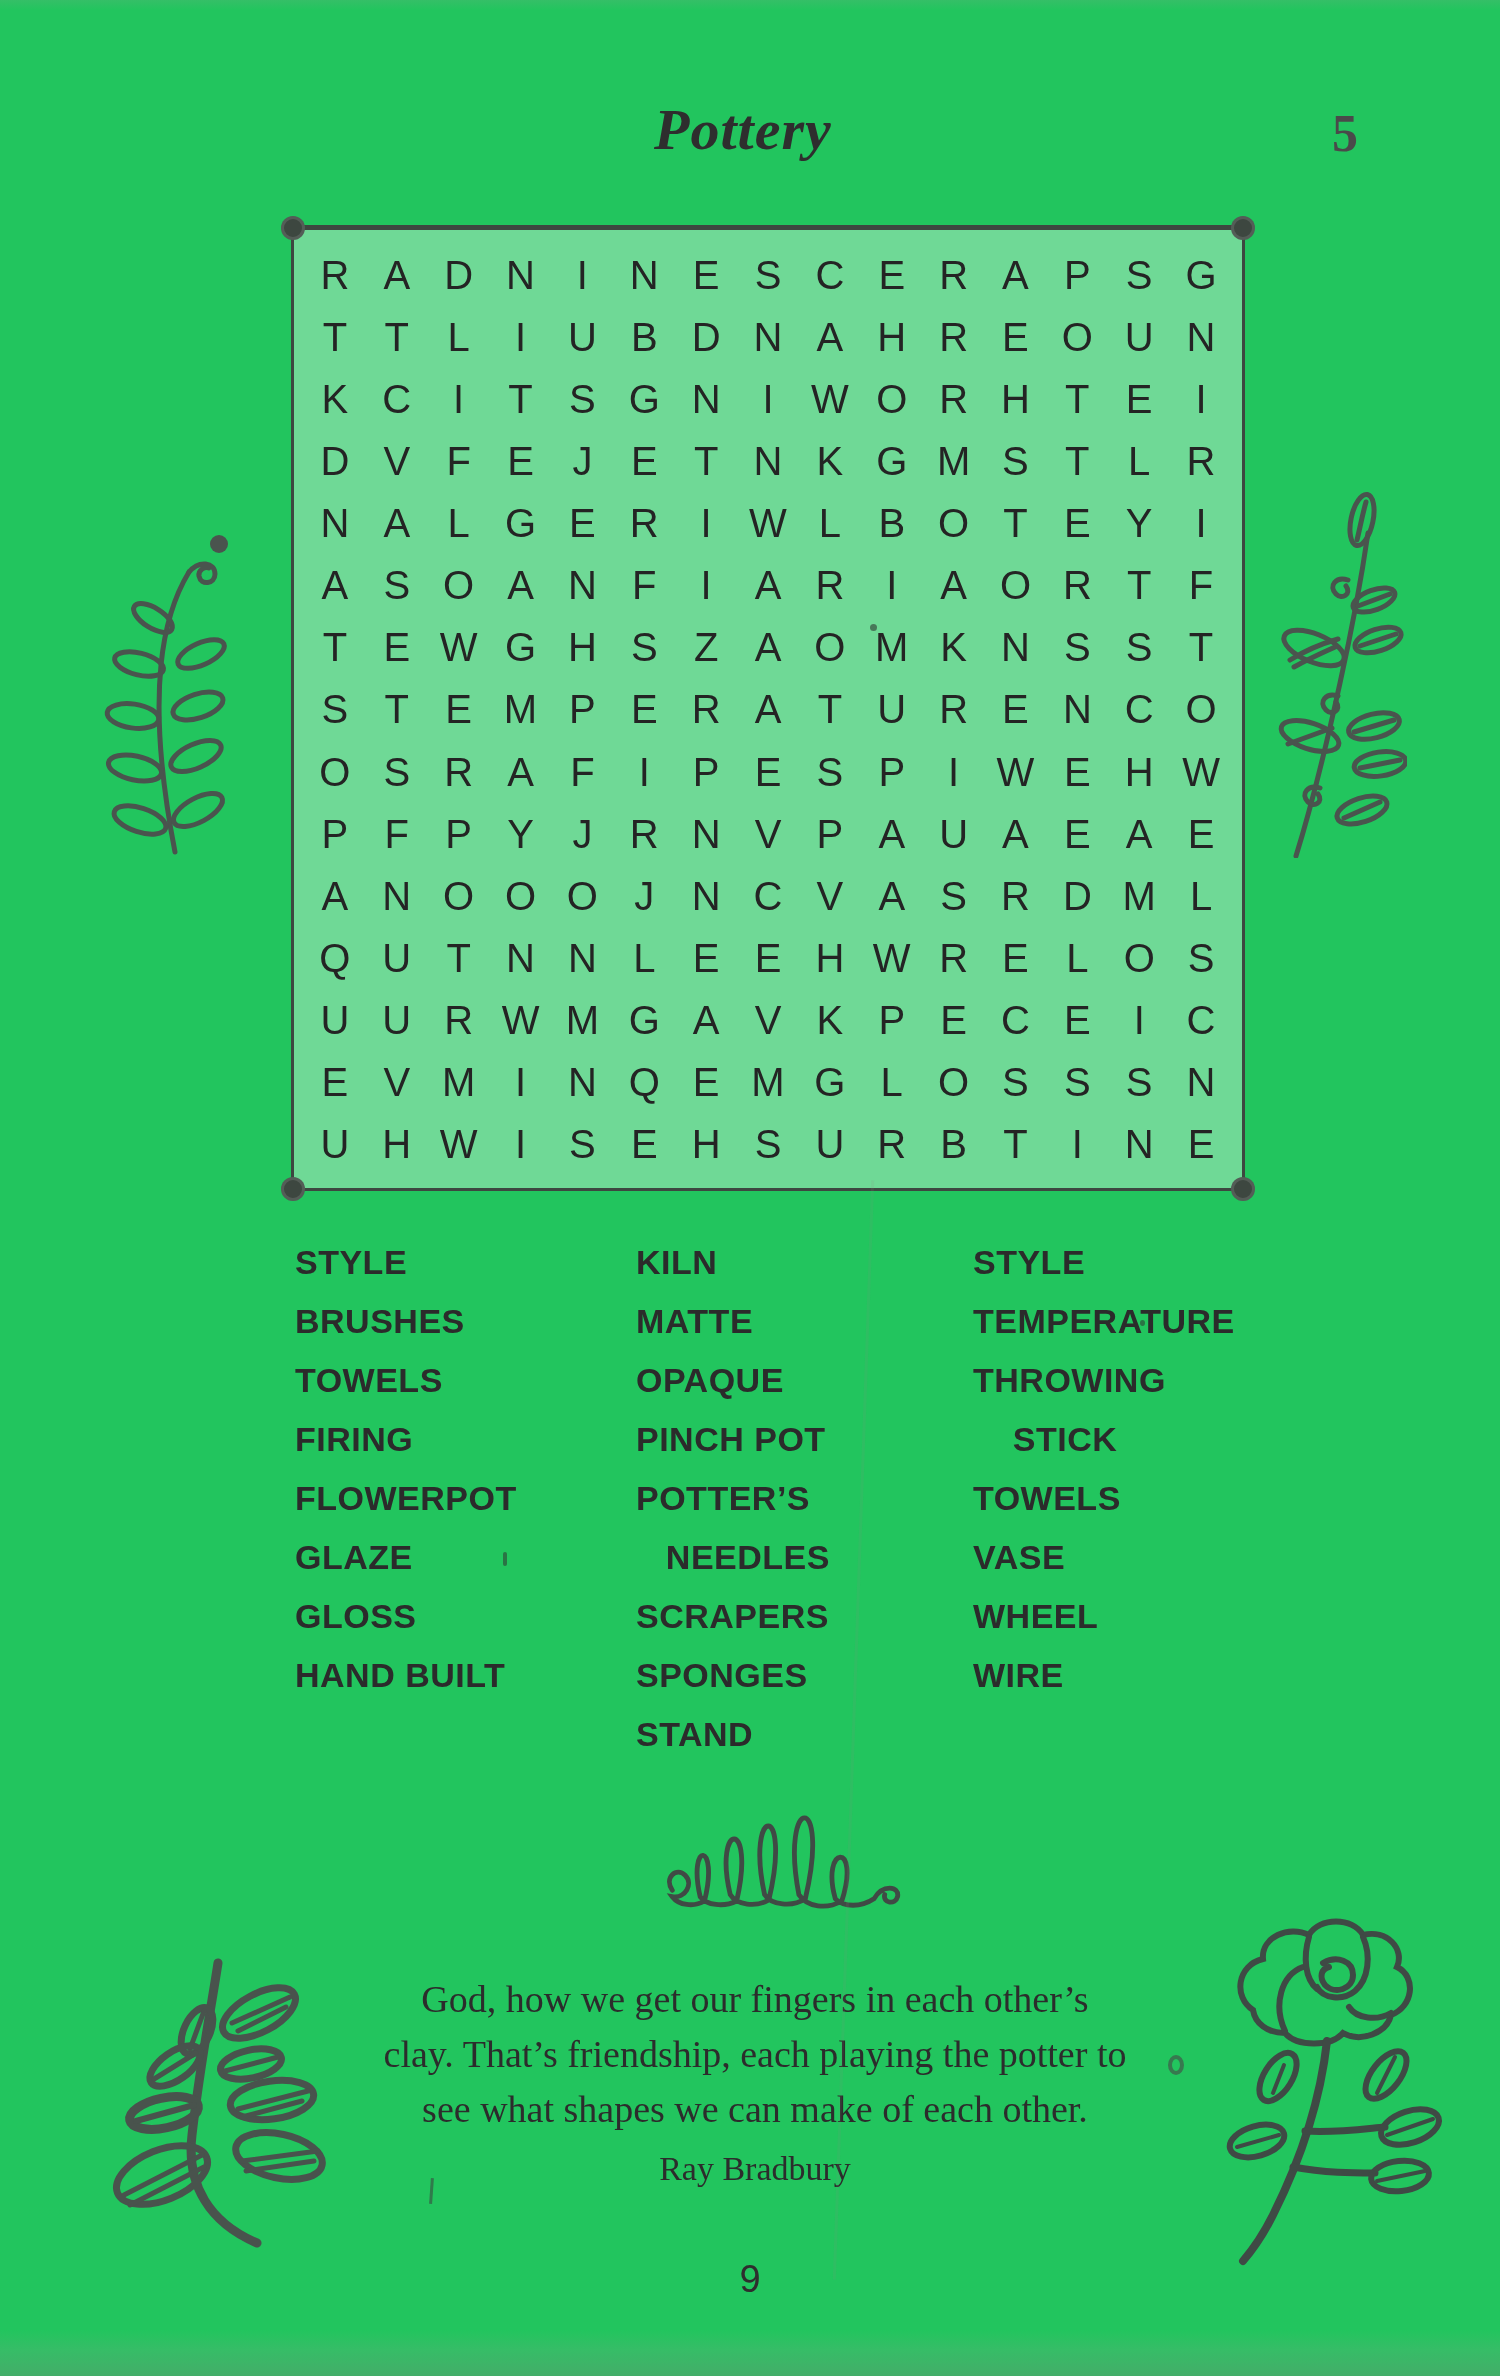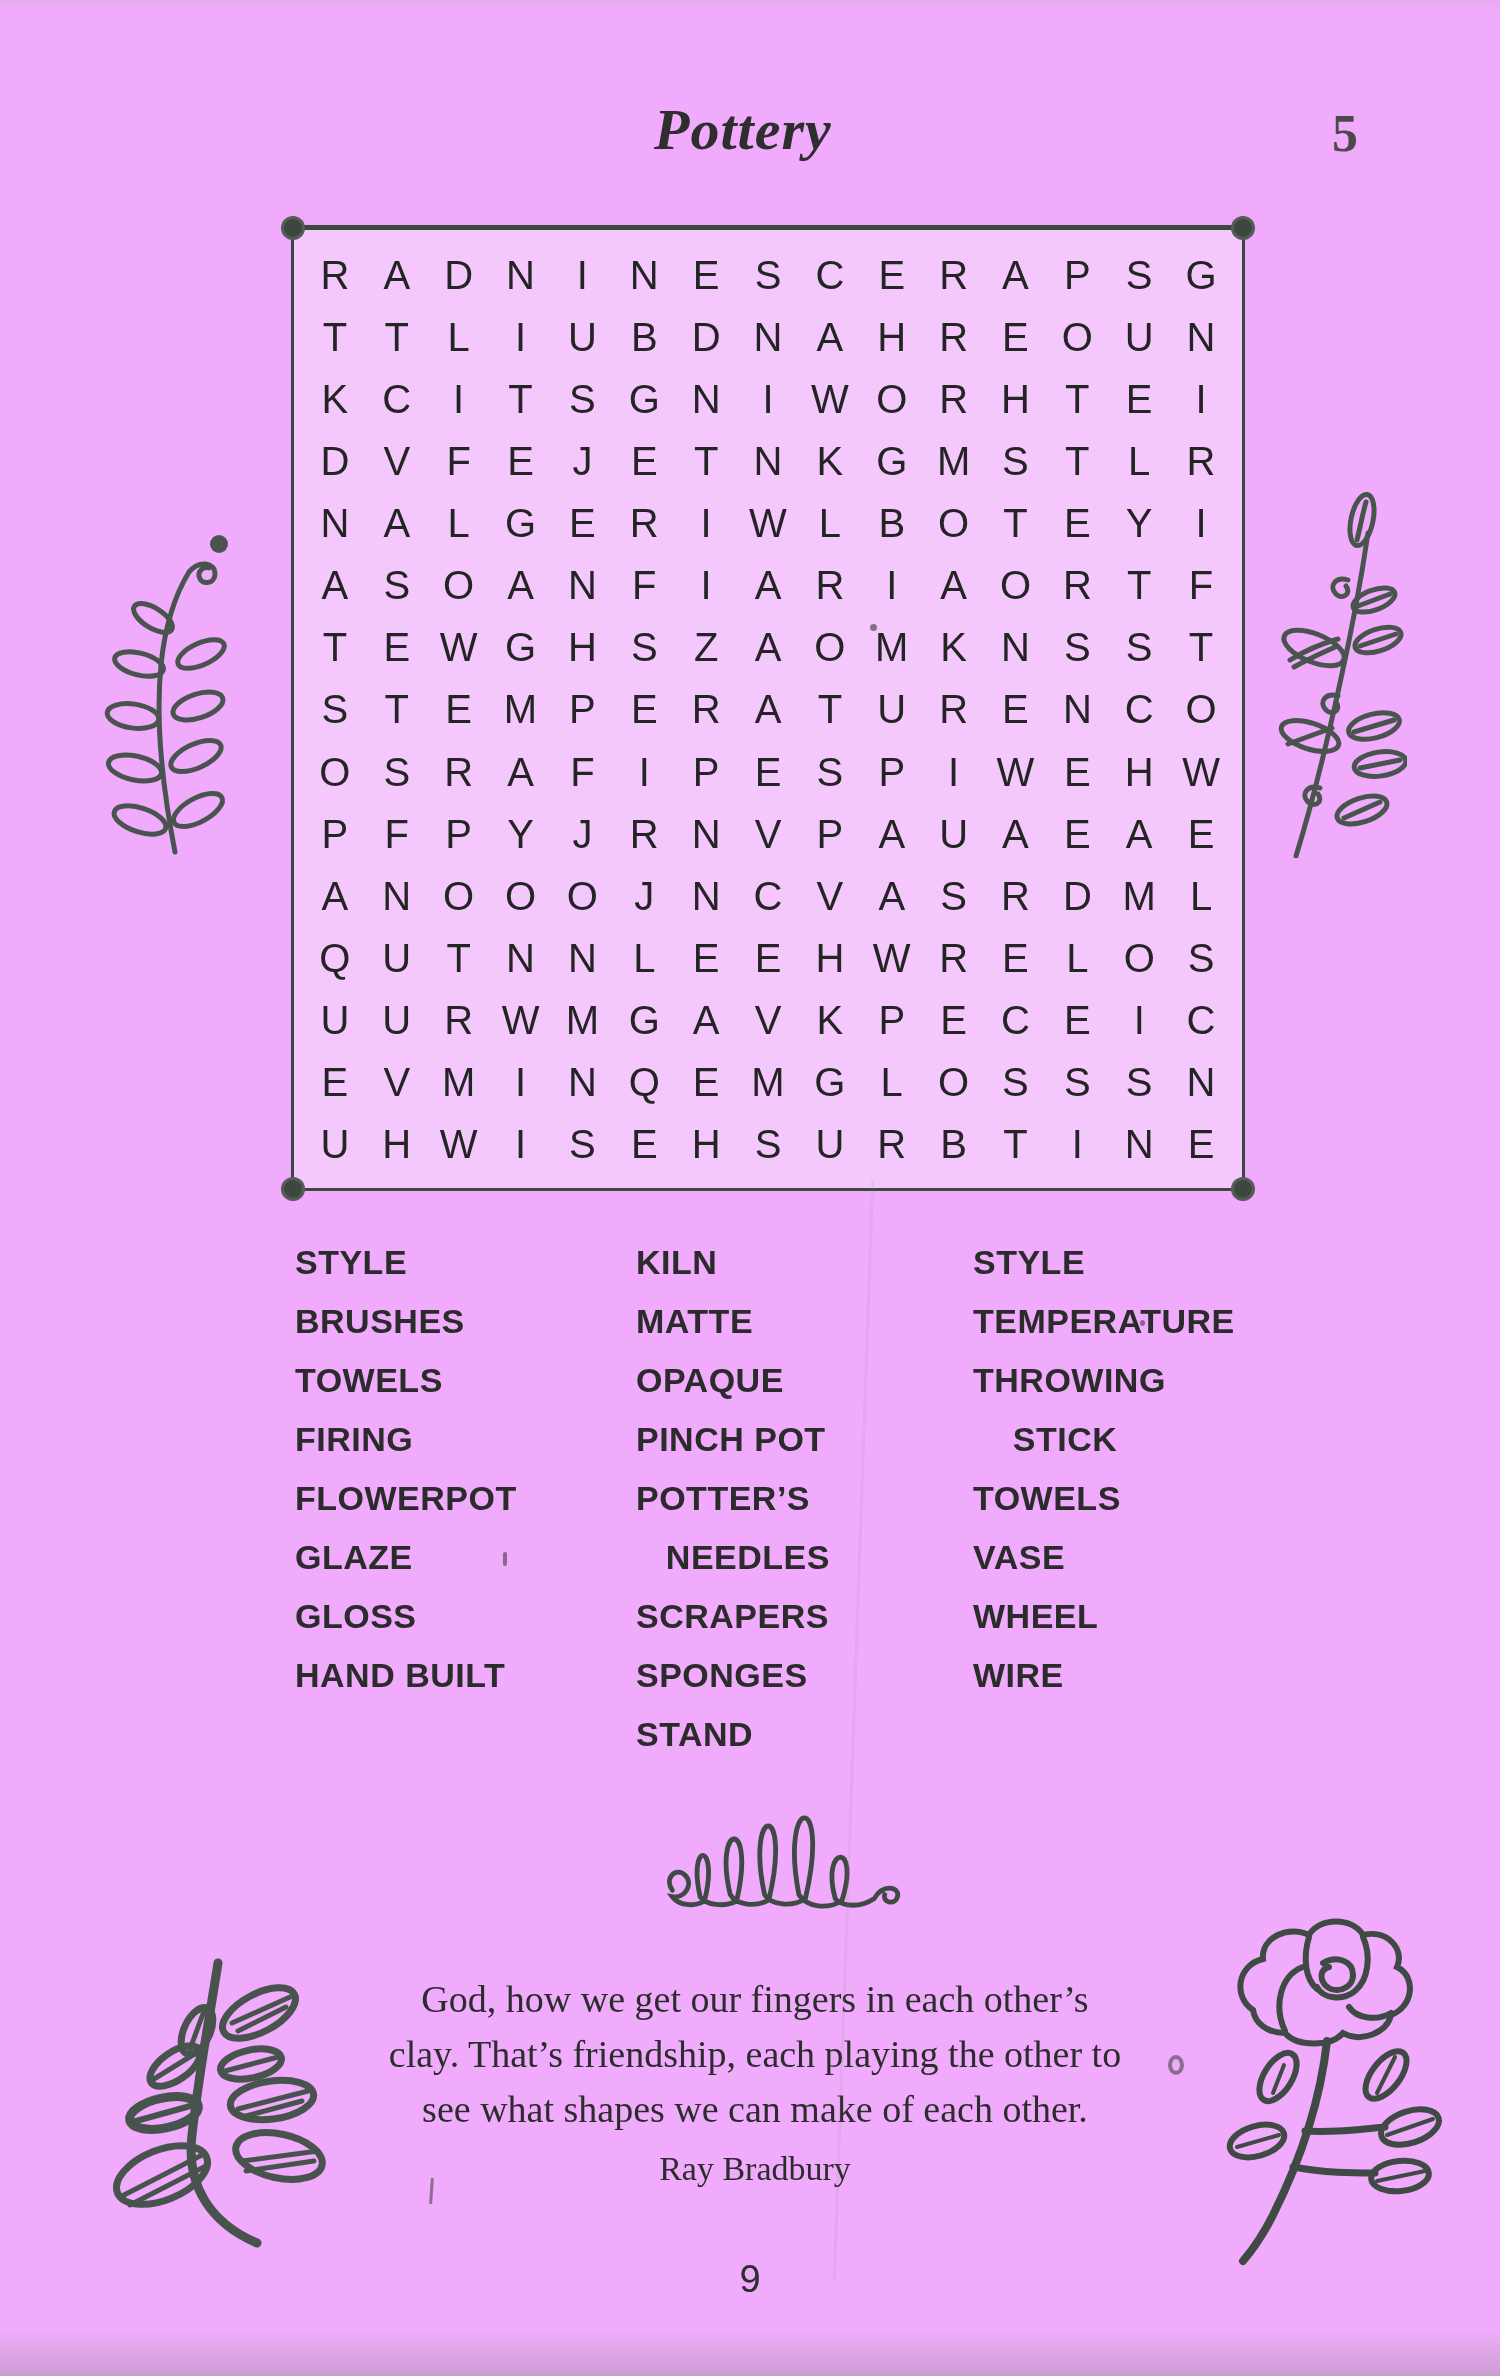--- a/index.html
+++ b/index.html
@@ -1,20 +1,20 @@
 <!DOCTYPE html>
 <html><head>
 <meta charset="utf-8">
 <style>
   html,body{margin:0;padding:0;background:#e8e6e2;}
   .page{
     position:relative;
     width:1500px;height:2376px;
     margin:0 auto;
-    background:#f0abfc;
+    background:#22c55e;
     overflow:hidden;
     font-family:"Liberation Sans", sans-serif;
     color:#262626;
   }
   
   .title{
     position:absolute;top:96px;left:50%;transform:translateX(-54%);
     font-family:"Liberation Serif", serif;
     font-style:italic;font-weight:700;
     font-size:58px;letter-spacing:1px;color:#2e2e2e;
@@ -401,21 +401,21 @@
              C162,-8 114,-4 132,90
              C140,102 158,104 172,96
              C190,40 152,44 166,94
              C174,102 190,102 202,94
              C210,80 226,82 224,92 C222,100 210,98 212,90"></path>
   </svg>
 
   <div class="quote">
     <div>
         <div class="quote-line">God, how we get our fingers in each other’s</div>
-        <div class="quote-line">clay. That’s friendship, each playing the other to</div>
+        <div class="quote-line">clay. That’s friendship, each playing the potter to</div>
         <div class="quote-line">see what shapes we can make of each other.</div>
       </div>
     <div class="attribution">Ray Bradbury</div>
   </div>
 
   <div class="bottom-number">9</div>
 
   <svg class="deco left-vine" viewBox="0 0 135 325" fill="none" stroke="#4a544e" stroke-width="5" stroke-linecap="round">
     <path d="M80,322 C68,260 60,195 66,135 C70,95 80,65 94,42"></path>
     <path d="M94,42 C104,30 120,32 120,44 C120,54 106,56 104,46 C103,40 110,36 114,38"></path>

